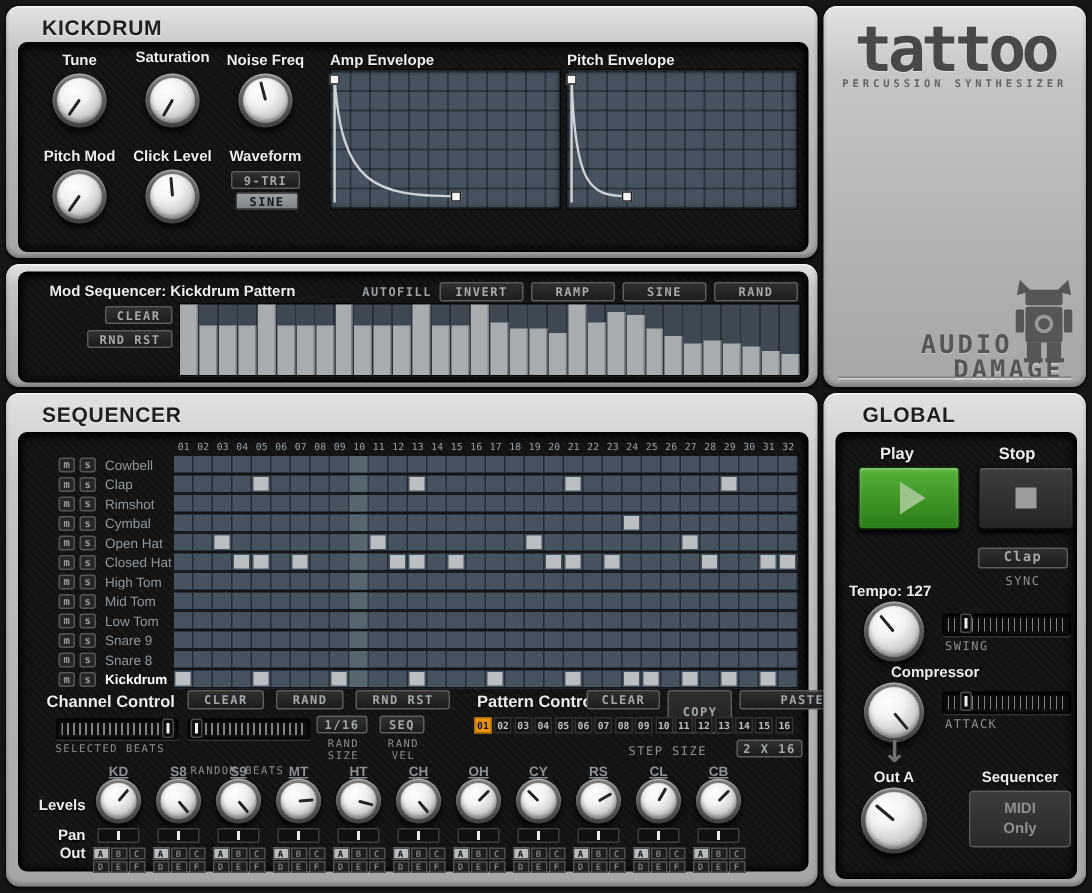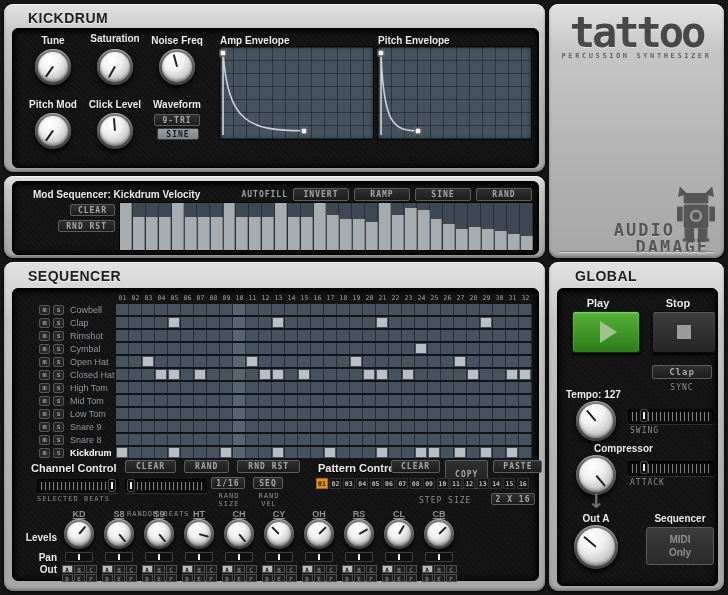--- a/index.html
+++ b/index.html
@@ -179,21 +179,21 @@
           <path d="M 3.06 88 L 3.06 5.52 C 5.263199999999999 75.9, 14.8104 83.72, 39.78 83.72" fill="none" stroke="#ccd2d6" stroke-width="1.6"></path>
         </svg>
         <div class="ehandle" style="left: 2%; top: 6%;"></div>
         <div class="ehandle" style="left: 26%; top: 91%;"></div>
       </div>
   </div>
 </div>
 
 <div class="panel" style="left:4px;top:176px;width:541px;height:82px;">
   <div class="inset" style="left:8px;top:5px;width:525px;height:72px;">
-    <div class="wlabel" style="position:absolute;left:20px;top:7px;">Mod Sequencer: Kickdrum Velocity</div>
+    <div class="wlabel" style="position:absolute;left:20px;top:7px;">Mod Sequencer: Kickdrum Pattern</div>
     <div style="position:absolute;right:6px;top:6px;display:flex;align-items:center;gap:5px;">
       <div class="pxlabel" style="font-weight:bold;color:#9aa0a3;font-size:8px;">AUTOFILL</div>
       <div style="display:flex;gap:5px;">
           <div class="dbtn" style="width: 56px; height: 13px;">INVERT</div>
           <div class="dbtn" style="width: 56px; height: 13px;">RAMP</div>
           <div class="dbtn" style="width: 56px; height: 13px;">SINE</div>
           <div class="dbtn" style="width: 56px; height: 13px;">RAND</div>
         </div>
     </div>
     <div style="position:absolute;left:8px;top:22px;width:94px;display:flex;flex-direction:column;align-items:flex-end;gap:4px;">
@@ -762,21 +762,21 @@
     <div class="pxlabel" style="position:absolute;left:114px;top:221px;">RANDOM BEATS</div>
     <div class="dbtn" style="position:absolute;left:198px;top:188px;width:34px;height:12px;">1/16</div>
     <div class="pxlabel" style="position:absolute;left:196px;top:203px;width:40px;white-space:normal;text-align:center;line-height:8px;">RAND SIZE</div>
     <div class="dbtn" style="position:absolute;left:240px;top:188px;width:30px;height:12px;">SEQ</div>
     <div class="pxlabel" style="position:absolute;left:238px;top:203px;width:36px;white-space:normal;text-align:center;line-height:8px;">RAND VEL</div>
 
     <div class="wlabel" style="position:absolute;left:305px;top:173px;font-size:11px;">Pattern Control</div>
     <div style="position:absolute;left:378px;top:171px;display:flex;gap:5px;">
         <div class="dbtn" style="height: 13px; padding: 0px 9px;">CLEAR</div>
         <div class="dbtn" style="height: 29px; padding: 0px 9px;">COPY</div>
-        <div class="dbtn" style="height: 13px; padding: 0px 9px;">PASTE</div>
+        <div class="dbtn" style="height: 13px; padding: 0px 26px;">PASTE</div>
       </div>
     <div class="pills" style="left:303px;top:189px;">
         <div class="pill sel">01</div>
         <div class="pill">02</div>
         <div class="pill">03</div>
         <div class="pill">04</div>
         <div class="pill">05</div>
         <div class="pill">06</div>
         <div class="pill">07</div>
         <div class="pill">08</div>
@@ -847,81 +847,100 @@
           <div class="outgrid">
             <div class="outbtn on">A</div>
             <div class="outbtn">B</div>
             <div class="outbtn">C</div>
             <div class="outbtn">D</div>
             <div class="outbtn">E</div>
             <div class="outbtn">F</div>
           </div>
         </div>
         <div class="mchan">
-          <div class="mclabel">HT</div>
+          <div class="mclabel">MT</div>
           <div class="knob sm">
             <div class="kface">
-              <div class="kptr" style="transform: rotate(105deg);"></div>
+              <div class="kptr" style="transform: rotate(85deg);"></div>
             </div>
           </div>
           <div class="pan">
             <div class="panline" style="left: calc(50% - 1px);"></div>
           </div>
           <div class="outgrid">
             <div class="outbtn on">A</div>
             <div class="outbtn">B</div>
             <div class="outbtn">C</div>
             <div class="outbtn">D</div>
             <div class="outbtn">E</div>
             <div class="outbtn">F</div>
           </div>
         </div>
         <div class="mchan">
-          <div class="mclabel">CH</div>
+          <div class="mclabel">HT</div>
           <div class="knob sm">
             <div class="kface">
-              <div class="kptr" style="transform: rotate(140deg);"></div>
+              <div class="kptr" style="transform: rotate(105deg);"></div>
             </div>
           </div>
           <div class="pan">
             <div class="panline" style="left: calc(50% - 1px);"></div>
           </div>
           <div class="outgrid">
             <div class="outbtn on">A</div>
             <div class="outbtn">B</div>
             <div class="outbtn">C</div>
             <div class="outbtn">D</div>
             <div class="outbtn">E</div>
             <div class="outbtn">F</div>
           </div>
         </div>
         <div class="mchan">
-          <div class="mclabel">CY</div>
+          <div class="mclabel">CH</div>
           <div class="knob sm">
             <div class="kface">
-              <div class="kptr" style="transform: rotate(-45deg);"></div>
+              <div class="kptr" style="transform: rotate(140deg);"></div>
             </div>
           </div>
           <div class="pan">
             <div class="panline" style="left: calc(50% - 1px);"></div>
           </div>
           <div class="outgrid">
             <div class="outbtn on">A</div>
             <div class="outbtn">B</div>
             <div class="outbtn">C</div>
             <div class="outbtn">D</div>
             <div class="outbtn">E</div>
             <div class="outbtn">F</div>
           </div>
         </div>
         <div class="mchan">
           <div class="mclabel">OH</div>
           <div class="knob sm">
             <div class="kface">
               <div class="kptr" style="transform: rotate(45deg);"></div>
+            </div>
+          </div>
+          <div class="pan">
+            <div class="panline" style="left: calc(50% - 1px);"></div>
+          </div>
+          <div class="outgrid">
+            <div class="outbtn on">A</div>
+            <div class="outbtn">B</div>
+            <div class="outbtn">C</div>
+            <div class="outbtn">D</div>
+            <div class="outbtn">E</div>
+            <div class="outbtn">F</div>
+          </div>
+        </div>
+        <div class="mchan">
+          <div class="mclabel">CY</div>
+          <div class="knob sm">
+            <div class="kface">
+              <div class="kptr" style="transform: rotate(-45deg);"></div>
             </div>
           </div>
           <div class="pan">
             <div class="panline" style="left: calc(50% - 1px);"></div>
           </div>
           <div class="outgrid">
             <div class="outbtn on">A</div>
             <div class="outbtn">B</div>
             <div class="outbtn">C</div>
             <div class="outbtn">D</div>

